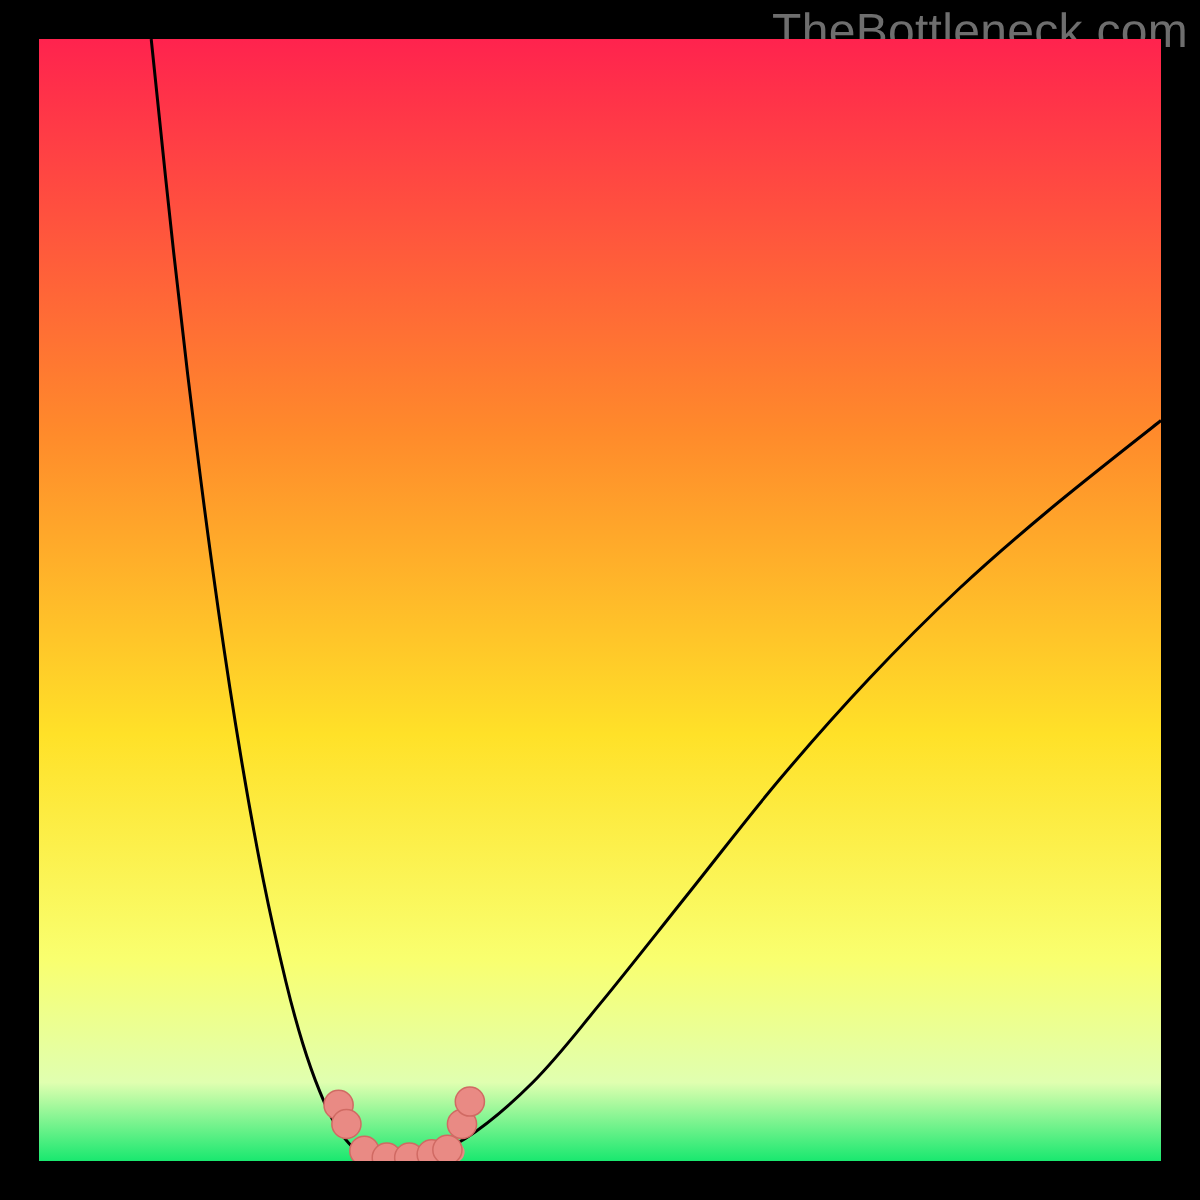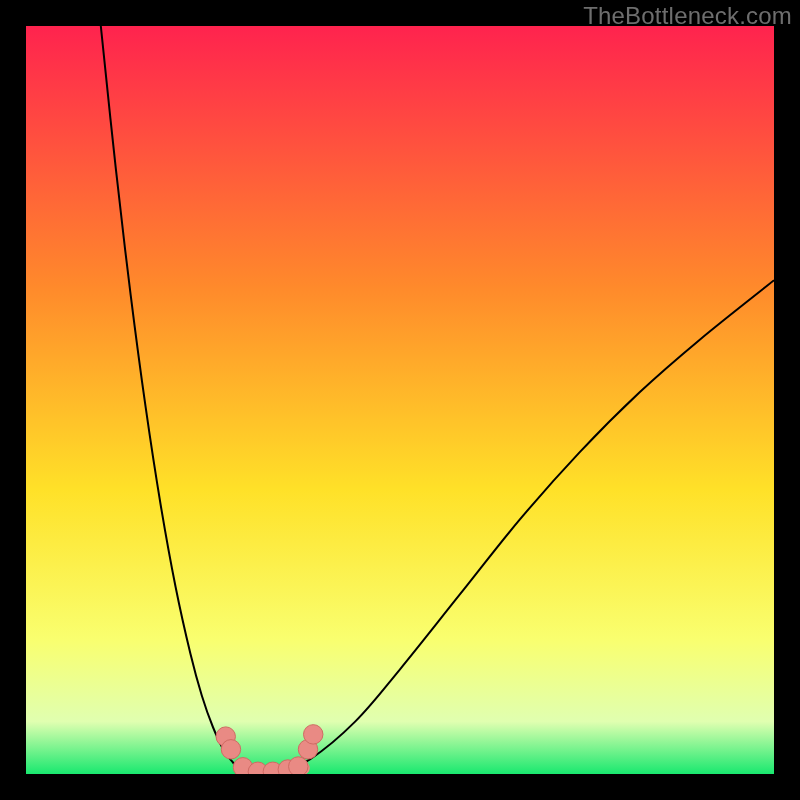--- a/index.html
+++ b/index.html
@@ -24,21 +24,21 @@
     left: 0;
     top: 0;
     width: 748px;
     height: 748px;
   }
   .watermark {
     position: absolute;
     top: 2px;
     right: 8px;
     color: #6e6e6e;
-    font-size: 24px;
+    font-size: 32px;
     font-weight: 500;
     letter-spacing: 0.2px;
     user-select: none;
   }
 </style>
 </head>
 <body>
 
 <div class="watermark">TheBottleneck.com</div>
 

